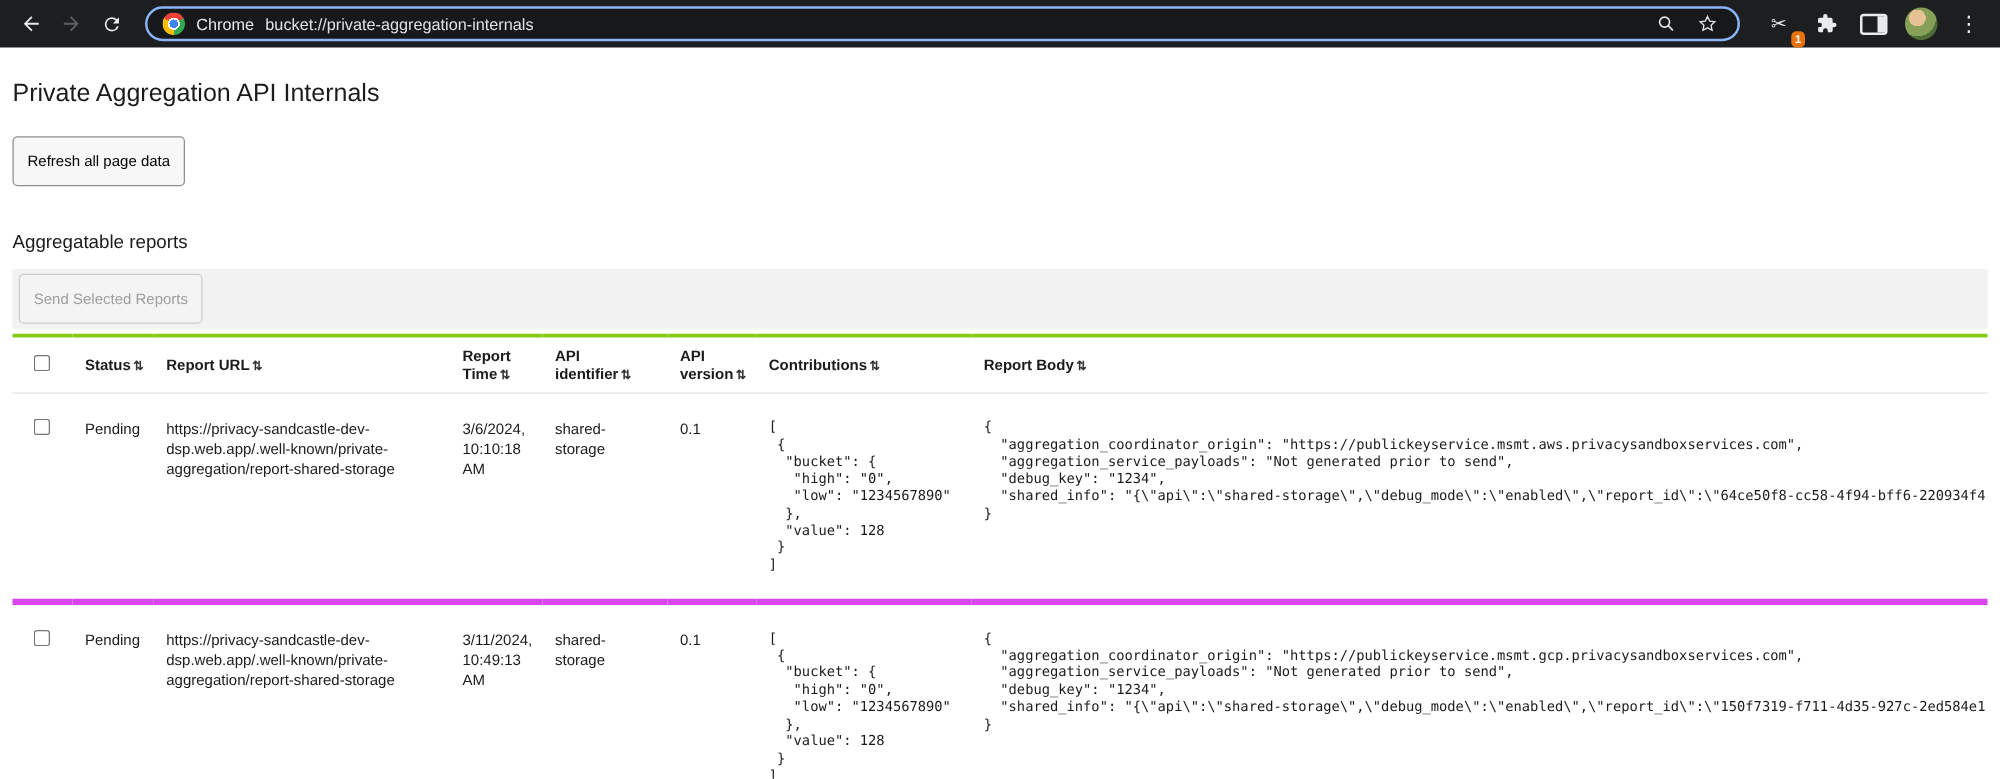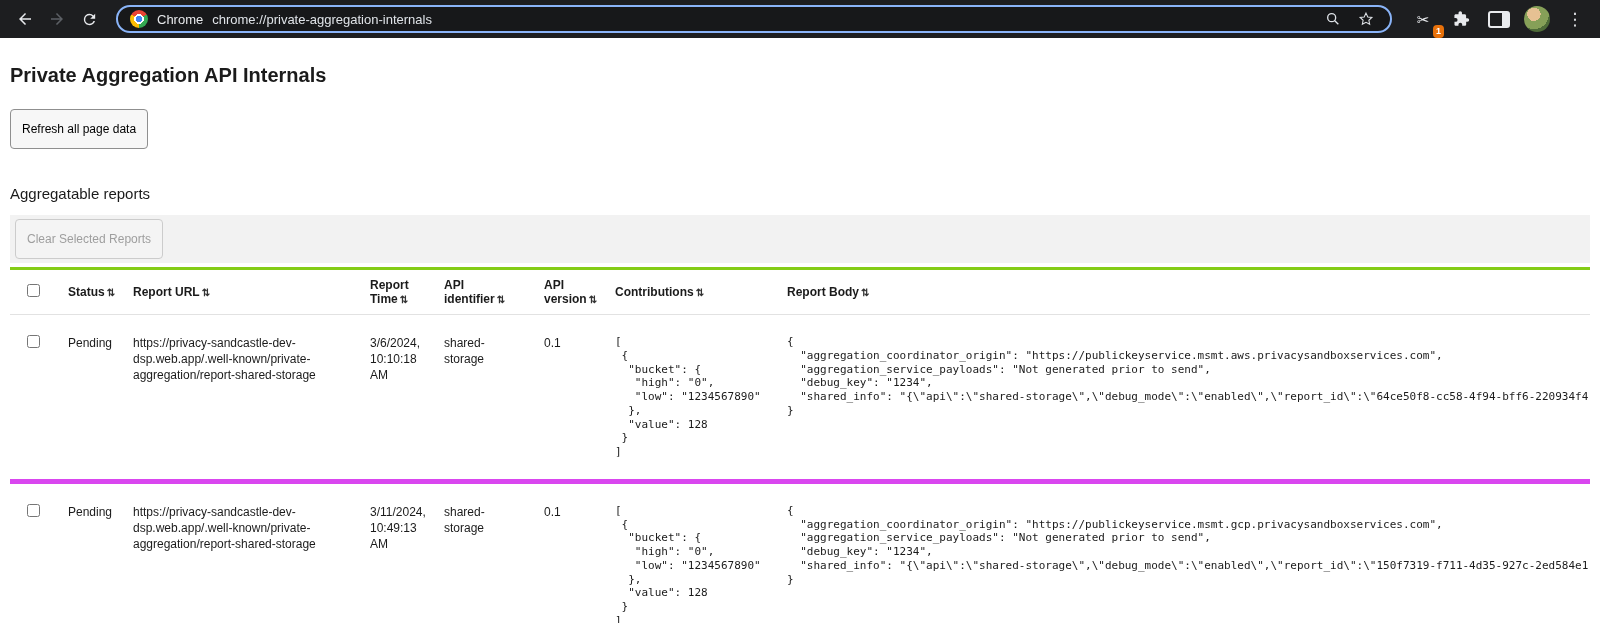--- a/index.html
+++ b/index.html
@@ -47,21 +47,21 @@
     content:"";position:absolute;top:0;right:0;bottom:0;width:6px;background:#e8eaed;
   }
   .avatar{
     width:26px;height:26px;border-radius:50%;
     background:radial-gradient(circle at 38% 32%, #e6c193 0 28%, #86a058 28% 62%, #4e6b38 62% 100%);
   }
   .kebab{color:#e8eaed;font-size:17px;line-height:1;}
 
   
   .page{padding:0 10px;}
-  h1.title{font-size:20px;font-weight:700;margin:26px 0 22px;color:#1b1b1b;}
+  h1.title{font-size:20px;font-weight:400;margin:26px 0 22px;color:#1b1b1b;}
   .btn-row{display:flex;gap:28px;margin:0 0 36px;}
   button.std{
     font-family:"Liberation Sans",sans-serif;font-size:12px;color:#000;
     background:#f7f7f7;border:1px solid #8f8f8f;border-radius:4px;
     padding:12px 11px;cursor:pointer;
   }
   h2.section{font-size:15px;font-weight:400;margin:0 0 13px;color:#1b1b1b;}
   .table-toolbar{background:#f2f2f2;padding:4px 5px;}
   button.std:disabled{
     color:#9e9e9e;background:#f4f4f4;border-color:#cccccc;cursor:default;
@@ -105,21 +105,21 @@
   </span>
   <span class="tbtn">
     <svg width="17" height="17" viewBox="0 0 24 24">
         <path d="M17.65 6.35A7.95 7.95 0 0 0 12 4a8 8 0 1 0 7.73 10h-2.08A6 6 0 1 1 12 6c1.66 0 3.14.69 4.22 1.78L13 11h7V4z" fill="#e8eaed"></path>
       </svg>
   </span>
 
   <div class="omnibox">
     <span class="chrome-logo"></span>
     <span class="chip">Chrome</span>
-    <span class="url">chrome://private-aggregation-internals</span>
+    <span class="url">bucket://private-aggregation-internals</span>
     <span class="omni-spacer"></span>
     <span class="omni-icon">
       <svg width="16" height="16" viewBox="0 0 24 24">
           <circle cx="10" cy="10" r="6" fill="none" stroke="#dfe3e8" stroke-width="2"></circle>
           <line x1="14.6" y1="14.6" x2="20" y2="20" stroke="#dfe3e8" stroke-width="2"></line>
         </svg>
     </span>
     <span class="omni-icon">
       <svg width="16" height="16" viewBox="0 0 24 24">
           <path d="M12 3.2l2.7 5.8 6.1.7-4.5 4.2 1.2 6L12 16.9 6.5 19.9l1.2-6L3.2 9.7l6.1-.7z" fill="none" stroke="#dfe3e8" stroke-width="1.6"></path>
@@ -152,21 +152,21 @@
 <div class="page">
   <h1 class="title">Private Aggregation API Internals</h1>
 
   <div class="btn-row">
     <button class="std">Refresh all page data</button>
   </div>
 
   <h2 class="section">Aggregatable reports</h2>
 
   <div class="table-toolbar">
-    <button class="std" disabled="">Clear Selected Reports</button>
+    <button class="std" disabled="">Send Selected Reports</button>
   </div>
 
   <table class="reports">
     <colgroup>
       <col style="width:48px">
         <col style="width:65px">
         <col style="width:237px">
         <col style="width:74px">
       <col style="width:100px">
         <col style="width:71px">

